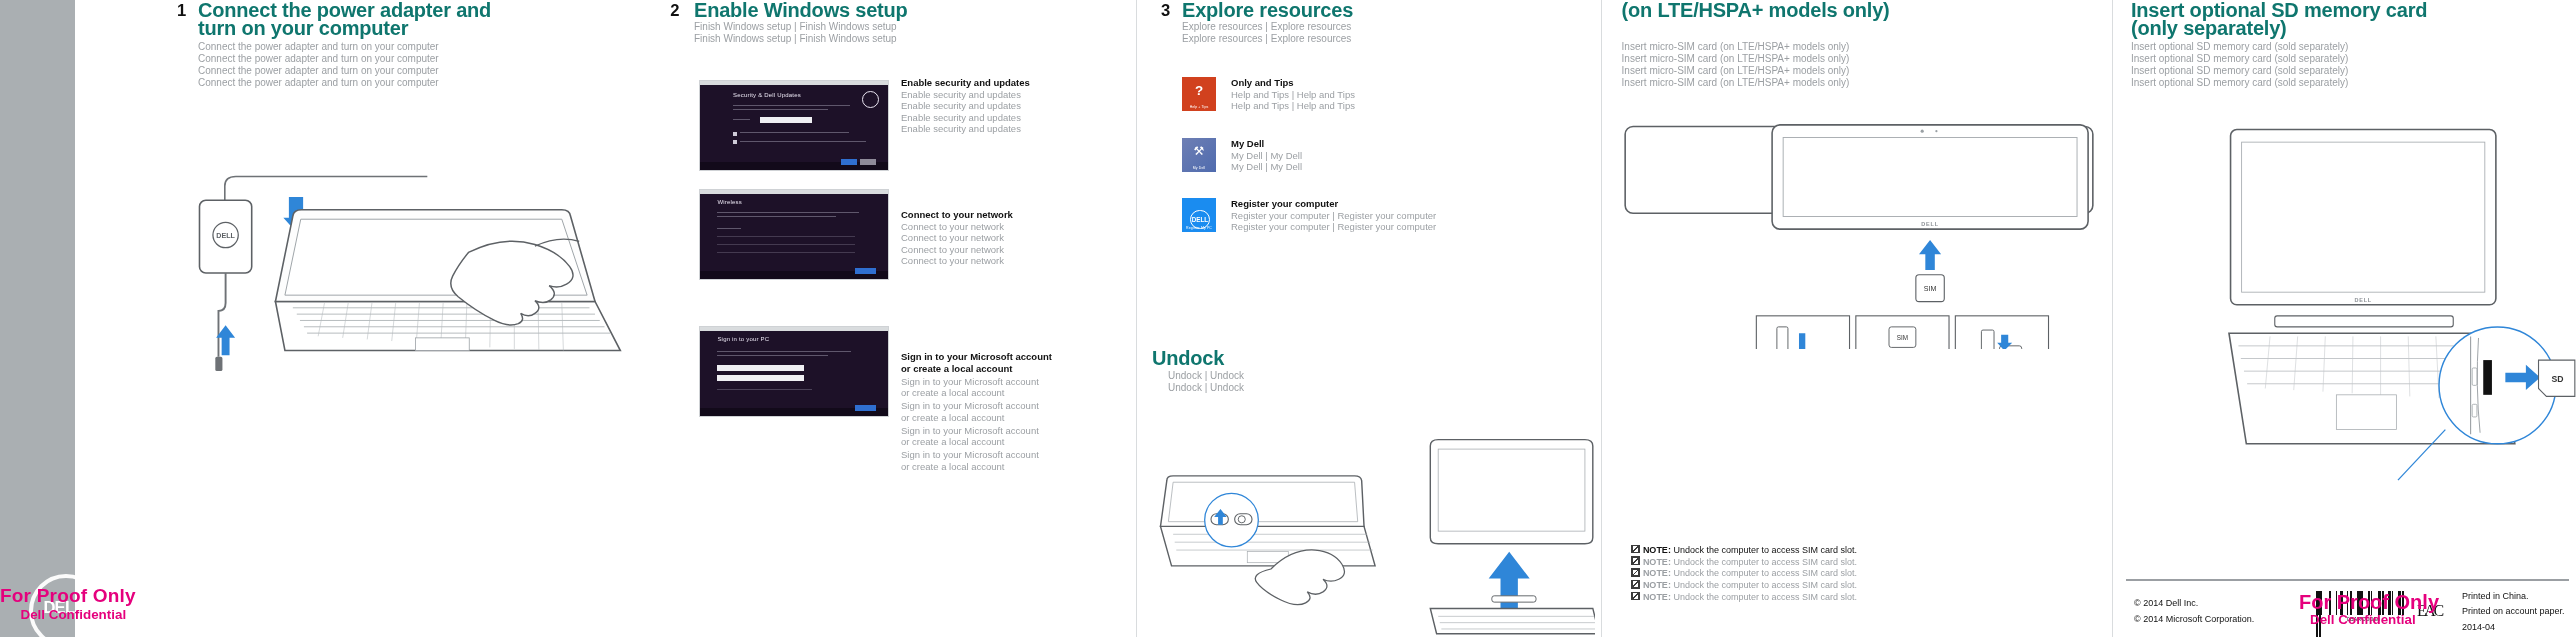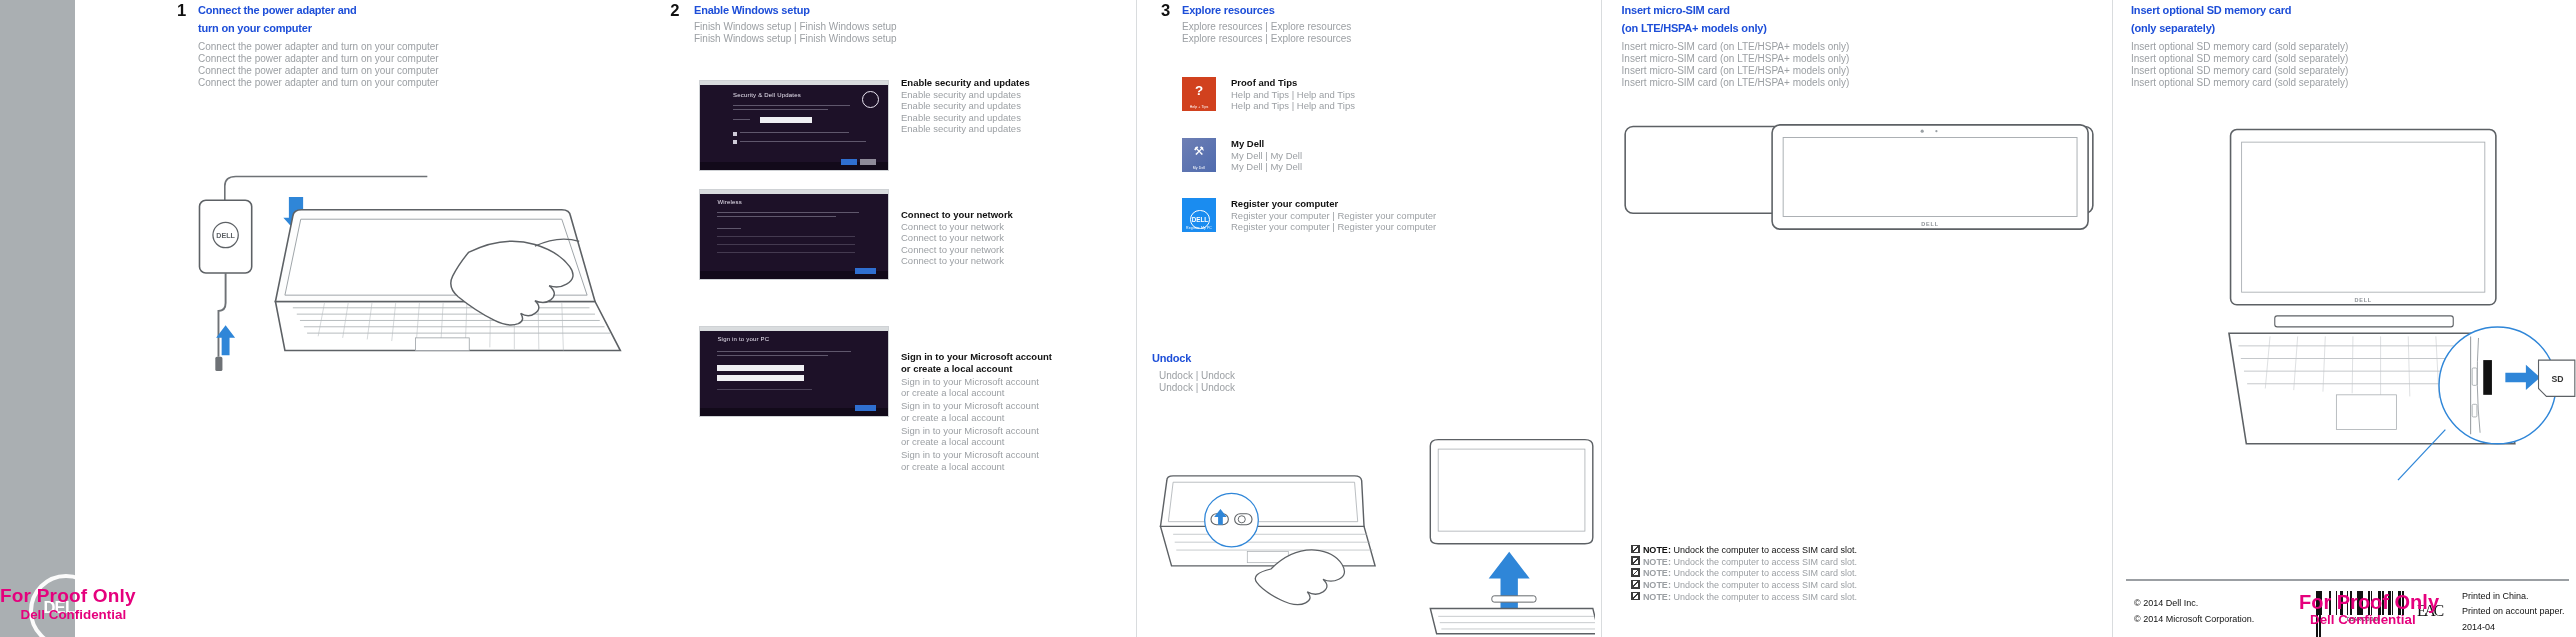--- a/index.html
+++ b/index.html
@@ -14,21 +14,21 @@
   #proof-band .dell-ring-txt{position:absolute;left:36px;top:598px;width:55px;text-align:center;
       color:#fff;font-weight:bold;font-size:16.6px;letter-spacing:-0.8px;}
   #proof-band .proof1{position:absolute;left:0px;top:585px;width:142px;color:#e5007d;
       font-weight:bold;font-size:19px;letter-spacing:0.2px;white-space:nowrap;}
   #proof-band .proof2{position:absolute;left:6.3px;top:607px;width:134px;color:#e5007d;
       font-weight:bold;font-size:13.4px;text-align:center;white-space:nowrap;}
 
   
   .col{position:absolute;top:0;height:637px;}
   .num{position:absolute;font-size:16.6px;font-weight:bold;color:#111;}
-  .h1{font-size:11px;font-weight:bold;color:#1d4ed8;line-height:18px;letter-spacing:-0.2px;}
+  .h1{font-size:20px;font-weight:bold;color:#0f766e;line-height:18px;letter-spacing:-0.2px;}
   .sub{font-size:10px;color:#9b9fa3;line-height:12px;white-space:nowrap;}
   .cap-b{font-size:9.5px;font-weight:bold;color:#111;line-height:11.5px;}
   .cap-g{font-size:9.5px;color:#9b9fa3;line-height:11.5px;}
 
   
   .vrule{position:absolute;top:0;width:0.8px;height:637px;background:#d9dcde;}
 
   
   .shot{position:absolute;background:#1d1128;border:0.8px solid #cfd2d5;}
   .shot .bar{position:absolute;left:0;top:0;width:100%;height:4px;background:#d9dcde;}
@@ -235,21 +235,21 @@
   <div style="position:absolute;left:46px;top:20.6px">
     <div class="sub">Explore resources  |  Explore resources</div>
     <div class="sub">Explore resources  |  Explore resources</div>
   </div>
 
   <div class="tile" style="left:46px;top:77px;background:#d1411e">
     <div class="glyph" style="font-size:13.4px;font-weight:bold">?</div>
     <div class="tlabel">Help + Tips</div>
   </div>
   <div style="position:absolute;left:95px;top:77px;width:261px">
-    <div class="cap-b">Proof and Tips</div>
+    <div class="cap-b">Only and Tips</div>
     <div class="cap-g">Help and Tips  |  Help and Tips</div>
     <div class="cap-g">Help and Tips  |  Help and Tips</div>
   </div>
 
   <div class="tile" style="left:46px;top:138px;background:linear-gradient(135deg,#6e7fb4,#4f6bae)">
     <div class="glyph" style="font-size:12px">⚒</div>
     <div class="tlabel">My Dell</div>
   </div>
   <div style="position:absolute;left:95px;top:138px;width:261px">
     <div class="cap-b">My Dell</div>
@@ -263,21 +263,21 @@
   </div>
   <div style="position:absolute;left:95px;top:198px;width:316px">
     <div class="cap-b">Register your computer</div>
     <div class="cap-g">Register your computer  |  Register your computer</div>
     <div class="cap-g">Register your computer  |  Register your computer</div>
   </div>
 
   <div class="h1" style="position:absolute;left:16px;top:349px;width:237px">
     <div>Undock</div>
   </div>
-  <div style="position:absolute;left:23px;top:370px">
+  <div style="position:absolute;left:32px;top:370px">
     <div class="sub">Undock  |  Undock</div>
     <div class="sub">Undock  |  Undock</div>
   </div>
 
   <div style="position:absolute;left:16px;top:427px">
   <svg width="443" height="213" viewBox="0 0 560 270">
 
     <path d="M10 126 L268 126 L282 176 L24 176 Z" fill="#fff" stroke="#5d6165" stroke-width="1.8"></path>
     <path d="M18 68 Q18 62 26 62 L256 62 Q264 62 265 68 L268 126 L10 126 Z" fill="#fff" stroke="#5d6165" stroke-width="1.8"></path>
     <path d="M26 70 L256 70 L260 120 L20 120 Z" fill="#fff" stroke="#a8adb1" stroke-width="1"></path>
@@ -308,21 +308,20 @@
           <path d="M364 248 L562 248"></path>
           <path d="M366 256 L564 256"></path>
     </g>
     <rect x="430" y="214" width="56" height="8" rx="3" fill="#fff" stroke="#5d6165" stroke-width="1.2"></rect>
   </svg>
   </div>
 </div>
 
 <div class="col" style="left:1601px;width:511px">
   <div class="h1" style="position:absolute;left:20.6px;top:0.8px;width:443px">
-    <div>Insert micro-SIM card</div>
     <div>(on LTE/HSPA+ models only)</div>
   </div>
   <div style="position:absolute;left:20.6px;top:41px">
     <div class="sub">Insert micro-SIM card (on LTE/HSPA+ models only)</div>
     <div class="sub">Insert micro-SIM card (on LTE/HSPA+ models only)</div>
     <div class="sub">Insert micro-SIM card (on LTE/HSPA+ models only)</div>
     <div class="sub">Insert micro-SIM card (on LTE/HSPA+ models only)</div>
   </div>
 
   <div style="position:absolute;left:20.6px;top:120px">
@@ -330,20 +329,45 @@
     <rect x="4" y="8" width="592" height="110" rx="10" fill="#fff" stroke="#5d6165" stroke-width="2"></rect>
   </svg>
   </div>
   <div style="position:absolute;left:20.6px;top:120px">
   <svg width="474" height="114" viewBox="0 0 600 144">
     <rect x="190" y="6" width="400" height="132" rx="10" fill="#fff" stroke="#5d6165" stroke-width="2"></rect>
     <rect x="204" y="22" width="372" height="100" fill="#fff" stroke="#a8adb1" stroke-width="1.2"></rect>
     <circle cx="380" cy="14" r="2" fill="#9aa0a4"></circle>
     <circle cx="398" cy="14" r="1.4" fill="#9aa0a4"></circle>
     <text x="390" y="134" font-size="7" font-family="Liberation Sans, sans-serif" fill="#8b9095" text-anchor="middle" font-weight="bold" letter-spacing="1">DELL</text>
+  </svg>
+  </div>
+  <div style="position:absolute;left:20.6px;top:120px;pointer-events:none">
+  <svg width="474" height="229" viewBox="0 0 600 290">
+
+    <path d="M390 152 l-14 18 h8 v20 h12 v-20 h8 z" fill="#2f86d8"></path>
+
+    <rect x="372" y="196" width="36" height="34" rx="4" fill="#fff" stroke="#5d6165" stroke-width="1.4"></rect>
+    <text x="390" y="217" font-size="9" font-family="Liberation Sans, sans-serif" fill="#333" text-anchor="middle">SIM</text>
+
+    <rect x="170" y="248" width="118" height="82" fill="#fff" stroke="#5d6165" stroke-width="1.4"></rect>
+    <rect x="296" y="248" width="118" height="82" fill="#fff" stroke="#5d6165" stroke-width="1.4"></rect>
+    <rect x="422" y="248" width="118" height="82" fill="#fff" stroke="#5d6165" stroke-width="1.4"></rect>
+
+    <rect x="196" y="262" width="14" height="56" rx="2" fill="#fff" stroke="#5d6165" stroke-width="1.2"></rect>
+    <path d="M228 318 l-9 -14 h5 v-34 h8 v34 h5 z" fill="#2f86d8"></path>
+
+    <rect x="338" y="262" width="34" height="26" rx="3" fill="#fff" stroke="#5d6165" stroke-width="1.2"></rect>
+    <text x="355" y="279" font-size="8" font-family="Liberation Sans, sans-serif" fill="#333" text-anchor="middle">SIM</text>
+    <path d="M355 292 l-8 12 h4 v14 h8 v-14 h4 z" fill="#2f86d8"></path>
+
+    <rect x="455" y="266" width="16" height="50" rx="2" fill="#fff" stroke="#5d6165" stroke-width="1.2"></rect>
+    <rect x="478" y="286" width="28" height="22" rx="3" fill="#fff" stroke="#5d6165" stroke-width="1.2"></rect>
+    <text x="492" y="300" font-size="7" font-family="Liberation Sans, sans-serif" fill="#333" text-anchor="middle">SIM</text>
+    <path d="M484 268 l-10 10 h5 v10 h9 v-10 h5 z" fill="#2f86d8" transform="rotate(180 484 280)"></path>
   </svg>
   </div>
 
   <div style="position:absolute;left:30px;top:544px">
     <div class="note-row" style="position:relative;color:#111">
       <span class="note-ico"></span><b>NOTE:</b>
       <span>Undock the computer to access SIM card slot.</span>
     </div>
     <div class="note-row" style="position:relative;color:#9b9fa3">
       <span class="note-ico"></span><b>NOTE:</b>

